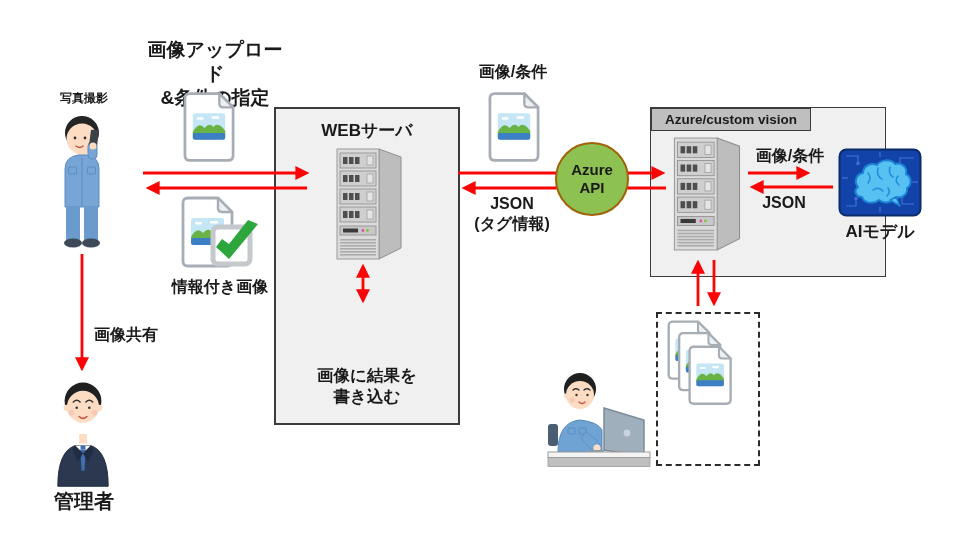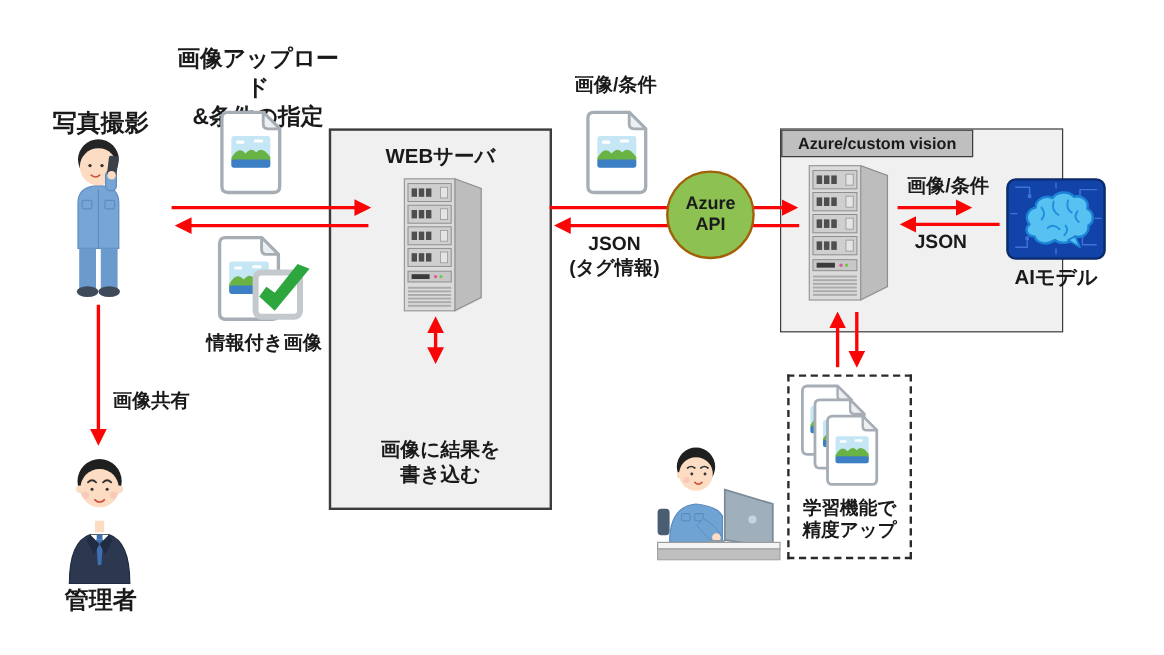--- a/index.html
+++ b/index.html
@@ -173,22 +173,20 @@
       <g transform="translate(20,24) scale(0.8)">
         <path d="M9,2 H39 L53,16 V65 Q53,70 48,70 H9 Q4,70 4,65 V7 Q4,2 9,2 Z" fill="#FFFFFF" stroke="#A6ADB5" stroke-width="2.8" stroke-linejoin="round"></path>
         <path d="M39,2 V12 Q39,16 43,16 H53 Z" fill="#EDF0F3" stroke="#A6ADB5" stroke-width="2.4" stroke-linejoin="round"></path>
         <rect x="12" y="22" width="33" height="27" rx="2.5" fill="#C4E6F5"></rect>
         <rect x="16" y="26" width="7" height="2.6" rx="1.3" fill="#fff"></rect>
           <rect x="31" y="25" width="8" height="2.6" rx="1.3" fill="#fff"></rect>
         <path d="M12,41 Q18,30 24,37 Q29,31 33,36 Q38,30 45,40 V44 H12 Z" fill="#69B244"></path>
         <rect x="12" y="42" width="33" height="7" rx="2" fill="#3C7FC4"></rect>
       </g>
     </svg>
-    <div class="lbl" style="left:0;top:100px;width:100%;font-size:15.5px;">学習機能で
-精度アップ</div>
   </div>
 
   <svg class="arrows" width="970" height="546" viewBox="0 0 970 546">
     <defs>
       <marker id="ah" markerWidth="5" markerHeight="5" refX="3.8" refY="2.5" orient="auto">
         <path d="M0,0 L5,2.5 L0,5 Z" style="fill:var(--arrow,#F90505)"></path>
       </marker>
       <marker id="ahs" markerWidth="5" markerHeight="5" refX="1.2" refY="2.5" orient="auto">
         <path d="M5,0 L0,2.5 L5,5 Z" style="fill:var(--arrow,#F90505)"></path>
       </marker>
@@ -202,21 +200,21 @@
       <line x1="833" y1="187" x2="753" y2="187" marker-end="url(#ah)"></line>
       <line x1="363" y1="267" x2="363" y2="300" marker-start="url(#ahs)" marker-end="url(#ah)"></line>
       <line x1="698" y1="306" x2="698" y2="263" marker-end="url(#ah)"></line>
       <line x1="714" y1="260" x2="714" y2="303" marker-end="url(#ah)"></line>
       <line x1="82" y1="254" x2="82" y2="368" marker-end="url(#ah)"></line>
     </g>
   </svg>
 
   <div class="lbl z3" style="left:140px;top:38px;width:150px;font-size:19px;">画像アップロード
 &amp;条件の指定</div>
-  <div class="lbl z3" style="left:38px;top:91px;width:92px;font-size:20px;">写真撮影</div>
+  <div class="lbl z3" style="left:38px;top:91px;width:92px;font-size:12px;">写真撮影</div>
   <div class="lbl z3" style="left:160px;top:277px;width:120px;font-size:16px;">情報付き画像</div>
   <div class="lbl z3" style="left:86px;top:325px;width:80px;font-size:16px;">画像共有</div>
   <div class="lbl z3" style="left:45px;top:489px;width:78px;font-size:20px;">管理者</div>
   <div class="lbl z3" style="left:468px;top:62px;width:90px;font-size:16px;">画像/条件</div>
   <div class="lbl z3" style="left:462px;top:194px;width:100px;font-size:16px;">JSON
 (タグ情報)</div>
 
   <div class="azure-circle">Azure
 API</div>
 

